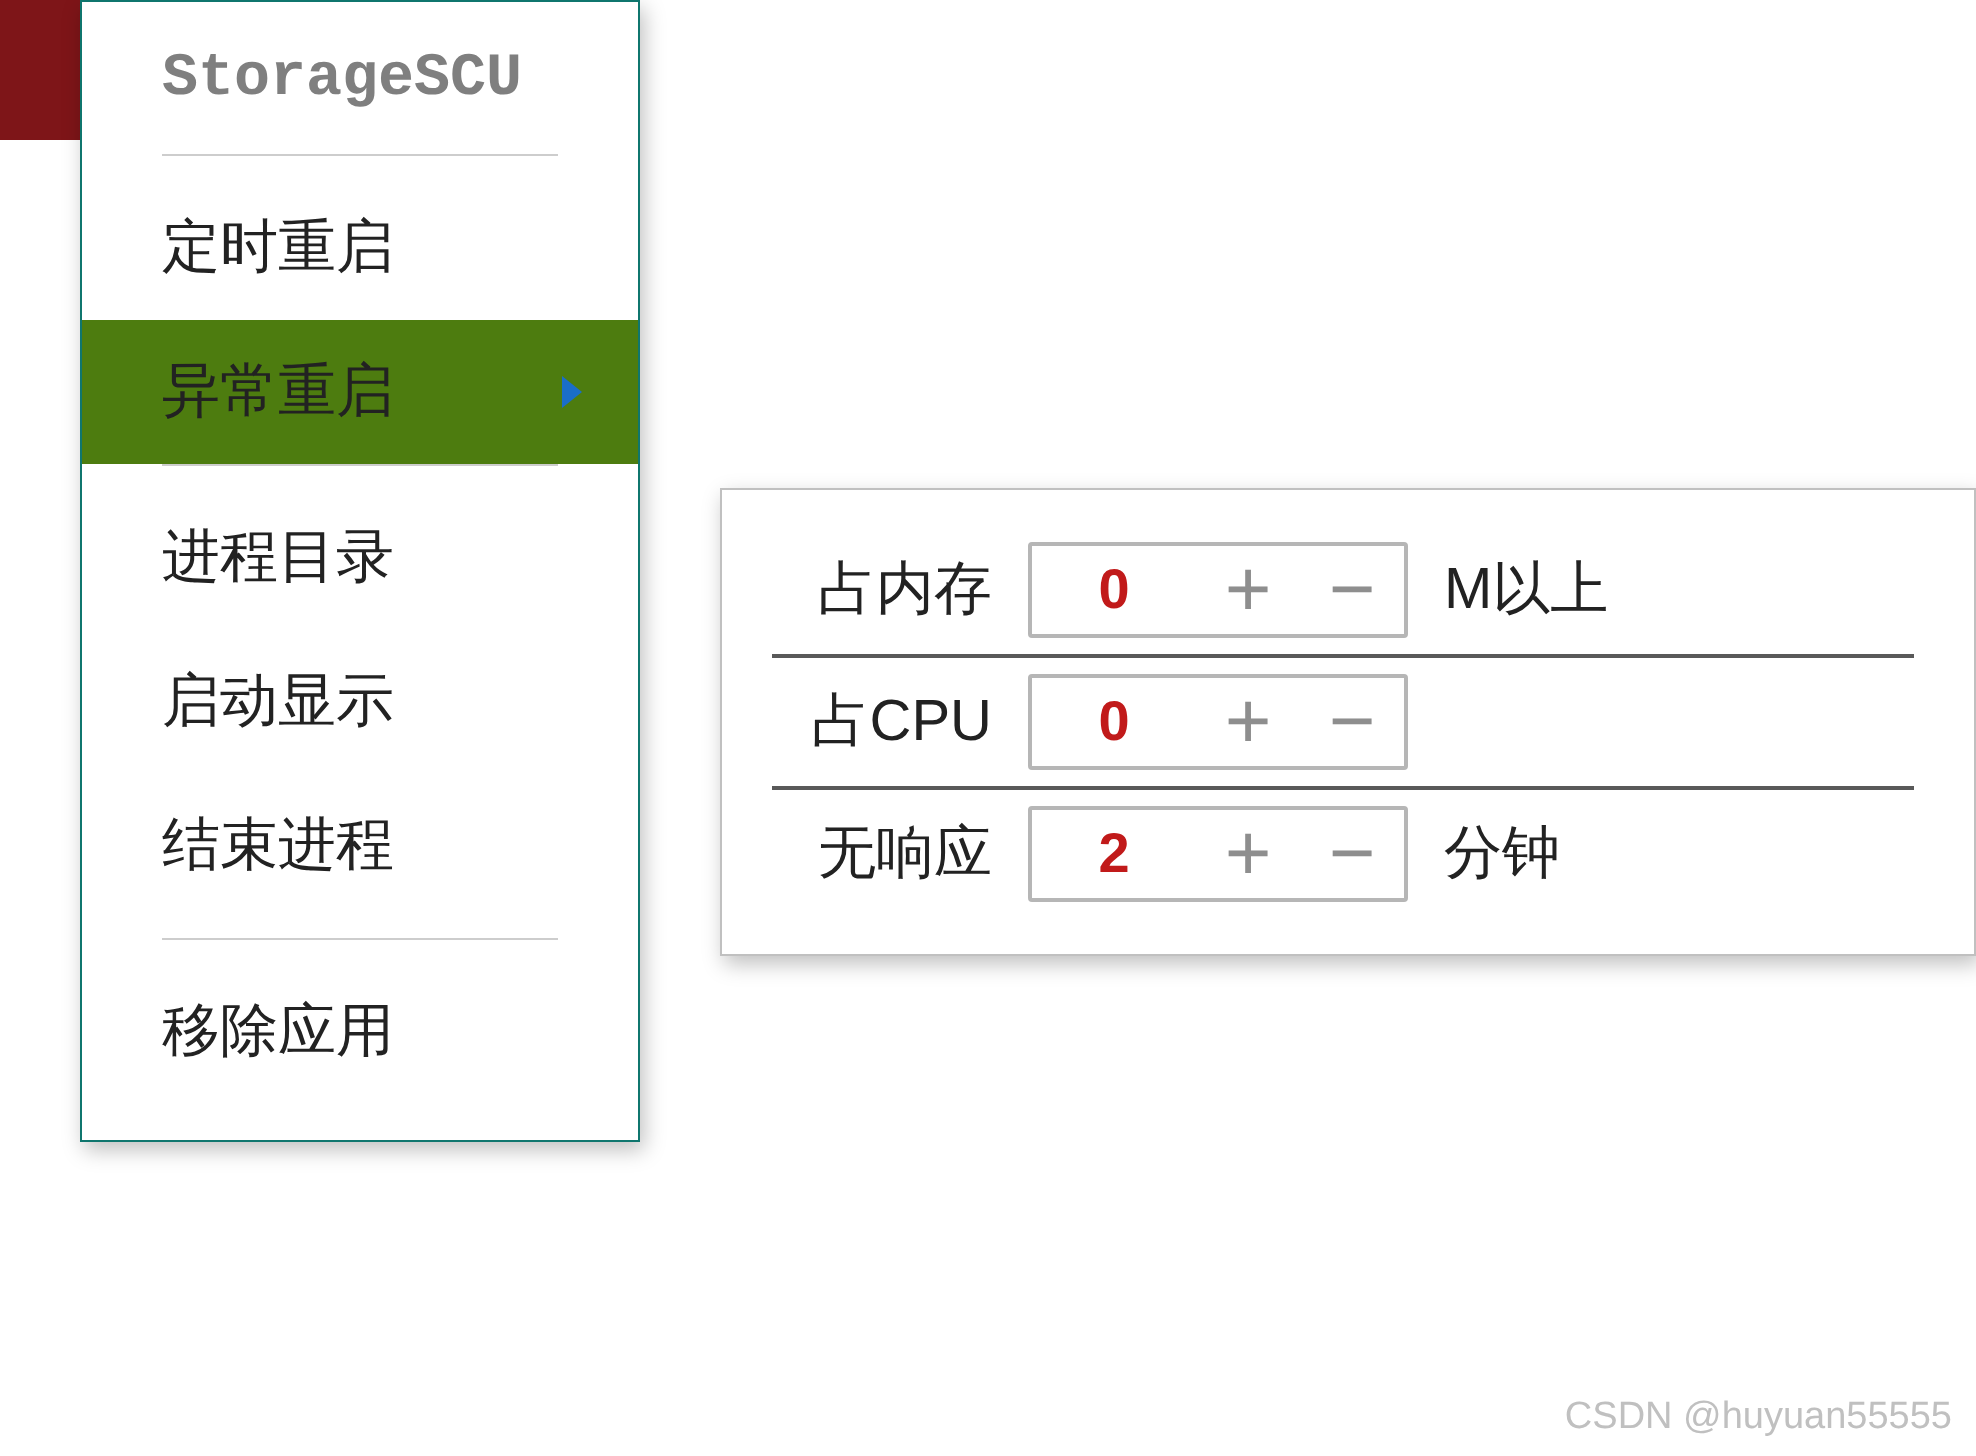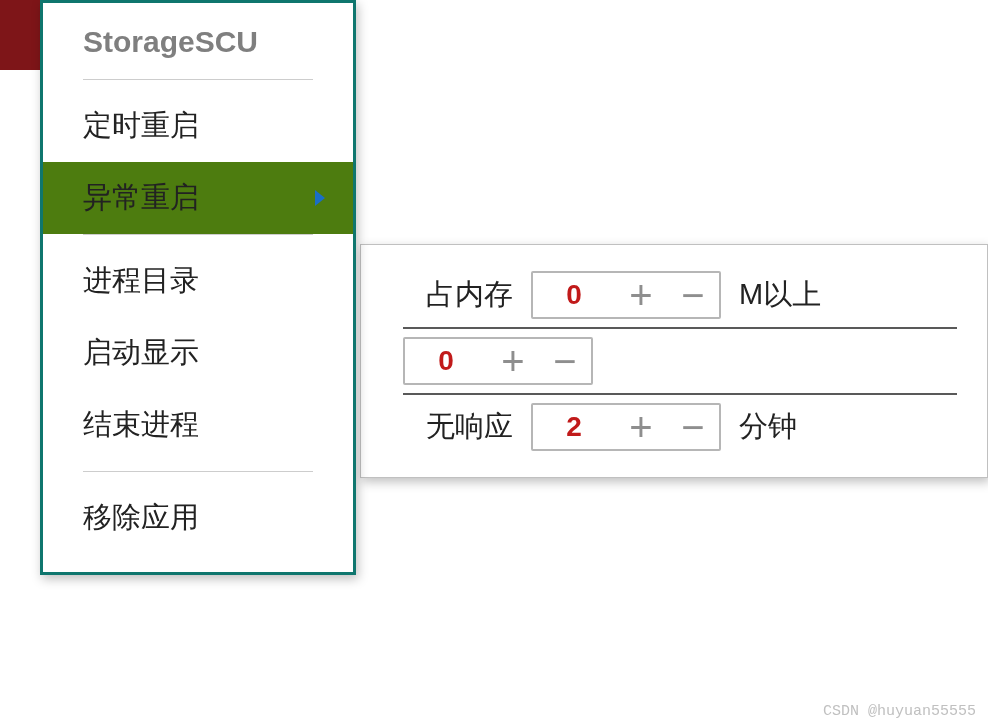--- a/index.html
+++ b/index.html
@@ -8,26 +8,27 @@
   .maroon-strip {
     position: absolute;
     left: 0; top: 0;
     width: 56px; height: 70px;
     background: #7e1518;
   }
 
   .context-menu {
     position: absolute;
     left: 40px; top: 0;
-    width: 316px;
+    width: 280px;
     background: #ffffff;
-    border: 3px solid #0f766e;
+    border: 1px solid #0f766e;
     box-shadow: 2px 4px 10px rgba(0,0,0,0.25);
     padding: 0 0 18px 0;
     z-index: 10;
+    font-family: Liberation Mono, monospace;
   }
   .menu-title {
     padding: 22px 40px 20px 40px;
     font-size: 30px;
     font-weight: 700;
     color: #7f7f7f;
   }
   .menu-divider {
     height: 1px;
     background: #cdcdcd;
@@ -53,21 +54,21 @@
   }
   .menu-spacer { height: 10px; }
 
   .submenu {
     position: absolute;
     left: 360px; top: 244px;
     width: 628px;
     background: #ffffff;
     border: 1px solid #c0c0c0;
     box-shadow: 2px 4px 10px rgba(0,0,0,0.25);
-    padding: 18px 30px 18px 42px;
+    padding: 18px 30px 18px 25px;
     z-index: 9;
   }
   .submenu-row {
     display: flex;
     align-items: center;
     gap: 18px;
     padding: 8px 0;
     font-size: 29px;
     color: #222;
   }
@@ -102,23 +103,23 @@
     font-weight: 400;
     line-height: 1;
     cursor: pointer;
     user-select: none;
   }
   .row-suffix { min-width: 100px; }
 
   .watermark {
     position: absolute;
     right: 12px; bottom: 8px;
-    font-size: 15px;
+    font-size: 19px;
     color: #c0c0c0;
-    font-family: Liberation Mono, monospace;
+    font-family: Liberation Sans, sans-serif;
   }
 </style>
 </head>
 <body>
 
 <div class="maroon-strip"></div>
 
 <div class="context-menu">
   <div class="menu-title">StorageSCU</div>
   <div class="menu-divider"></div>
@@ -159,20 +160,21 @@
     <div class="row-label">占内存</div>
     <div class="stepper">
       <input class="stepper-value" value="0" style="">
       <div class="stepper-btn">+</div>
       <div class="stepper-btn">−</div>
     </div>
     <div class="row-suffix">M以上</div>
   </div>
 
   <div class="submenu-row">
+    <div class="row-label">占CPU</div>
     <div class="stepper">
       <input class="stepper-value" value="0" style="">
       <div class="stepper-btn">+</div>
       <div class="stepper-btn">−</div>
     </div>
   </div>
 
   <div class="submenu-row">
     <div class="row-label">无响应</div>
     <div class="stepper">

